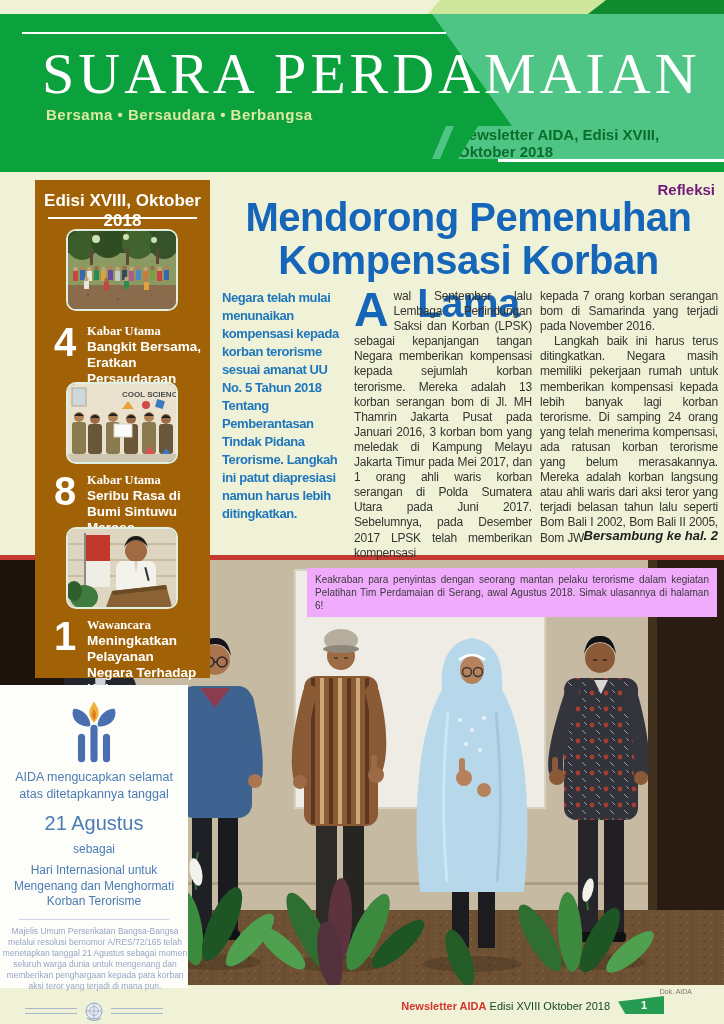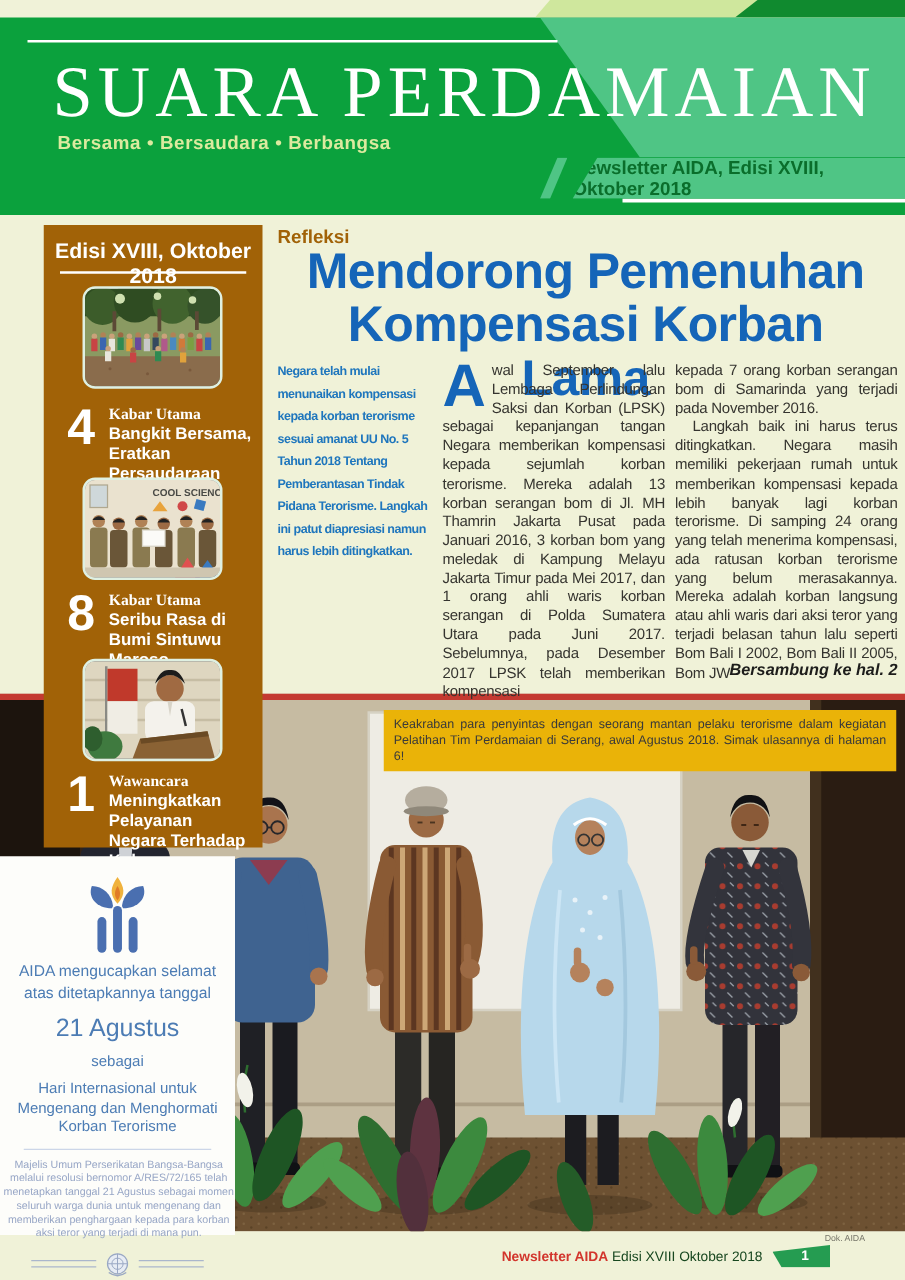--- a/index.html
+++ b/index.html
@@ -24,21 +24,21 @@
   .issue-band{position:absolute;top:126px;left:458px;width:266px;height:33px;background:#4fc585;
               clip-path:polygon(20px 0,266px 0,266px 33px,0 33px);
               display:flex;align-items:center;justify-content:flex-end;padding-right:12px;box-sizing:border-box;}
   .issue-band span{font-size:15px;font-weight:bold;color:#0a6e2b;}
   .issue-rule{position:absolute;top:159px;left:498px;width:226px;height:3px;background:#fff;}
 
   
   .photo{position:absolute;left:0;top:555px;width:724px;height:430px;border-top:5px solid #c43a31;
          box-sizing:border-box;background:#c6bba2;}
   .photo svg{display:block;}
-  .caption{position:absolute;left:307px;top:8px;width:410px;background:#eab308;padding:5px 8px;
+  .caption{position:absolute;left:307px;top:8px;width:410px;background:#f0abfc;padding:5px 8px;
            box-sizing:border-box;font-size:10px;line-height:13px;color:#3a3a3a;text-align:justify;}
 
   
   .sidebar{position:absolute;left:35px;top:180px;width:175px;height:498px;background:#a16207;}
   .sb-header{position:absolute;top:11px;width:100%;text-align:center;color:#fff;font-weight:bold;font-size:17px;}
   .sb-rule{position:absolute;top:37px;left:13px;width:149px;height:2px;background:#fff;}
   .sb-photo{position:absolute;left:31px;width:112px;height:82px;border-radius:10px;overflow:hidden;
             border:2px solid #dff0e2;box-sizing:border-box;background:#888;}
   .sb-photo svg{display:block;width:100%;height:100%;}
   .sb-photo.p1{top:49px}.sb-photo.p2{top:202px}.sb-photo.p3{top:347px}
@@ -55,26 +55,26 @@
   .an-line{font-size:12.5px;color:#4c7cb4;line-height:17px;}
   .an-date{font-size:20px;color:#4c7cb4;margin-top:9px;}
   .an-sebagai{font-size:12px;color:#4c7cb4;margin-top:7px;}
   .an-occasion{font-size:12px;color:#4c7cb4;line-height:15.5px;margin:7px auto 0;width:178px;}
   .an-divider{width:150px;height:1px;background:#ccd6e8;margin:9px auto 6px;}
   .an-note{font-size:8.5px;color:#97a6c6;line-height:11px;width:190px;margin:0 auto;text-align:center;}
   .an-emblem-row{margin-top:8px;display:flex;align-items:center;justify-content:center;gap:6px;}
   .double-line{width:52px;height:4px;border-top:1px solid #aab6cc;border-bottom:1px solid #aab6cc;}
 
   
-  .rubric{position:absolute;left:222px;top:181px;width:493px;text-align:left;color:#a16207;
+  .rubric{position:absolute;left:222px;top:181px;width:493px;text-align:right;color:#701a75;
           font-weight:bold;font-size:15px;}
   .headline{position:absolute;left:222px;top:196px;width:493px;margin:0;color:#1565b8;font-weight:bold;
             text-align:center;font-size:40px;line-height:43px;letter-spacing:-.5px;}
   .standfirst{position:absolute;left:222px;top:289px;width:124px;color:#1e76bd;font-weight:bold;
-              font-size:10px;line-height:18px;letter-spacing:-.4px;}
+              font-size:13px;line-height:18px;letter-spacing:-.4px;}
   .bodycol{position:absolute;top:289px;width:178px;font-size:12px;line-height:15.1px;color:#35342f;
            text-align:justify;letter-spacing:-.2px;}
   .col1{left:354px;}
   .col2{left:540px;}
   .col2 .p2{text-indent:14px;margin-top:0;}
   .bodycol p{margin:0;}
   .dropcap{float:left;font-size:48px;line-height:42px;font-weight:bold;color:#1565b8;padding-right:5px;}
   .continued{position:absolute;left:540px;top:528px;width:178px;text-align:right;font-weight:bold;
              font-style:italic;font-size:13px;color:#1d1d1b;}
 

